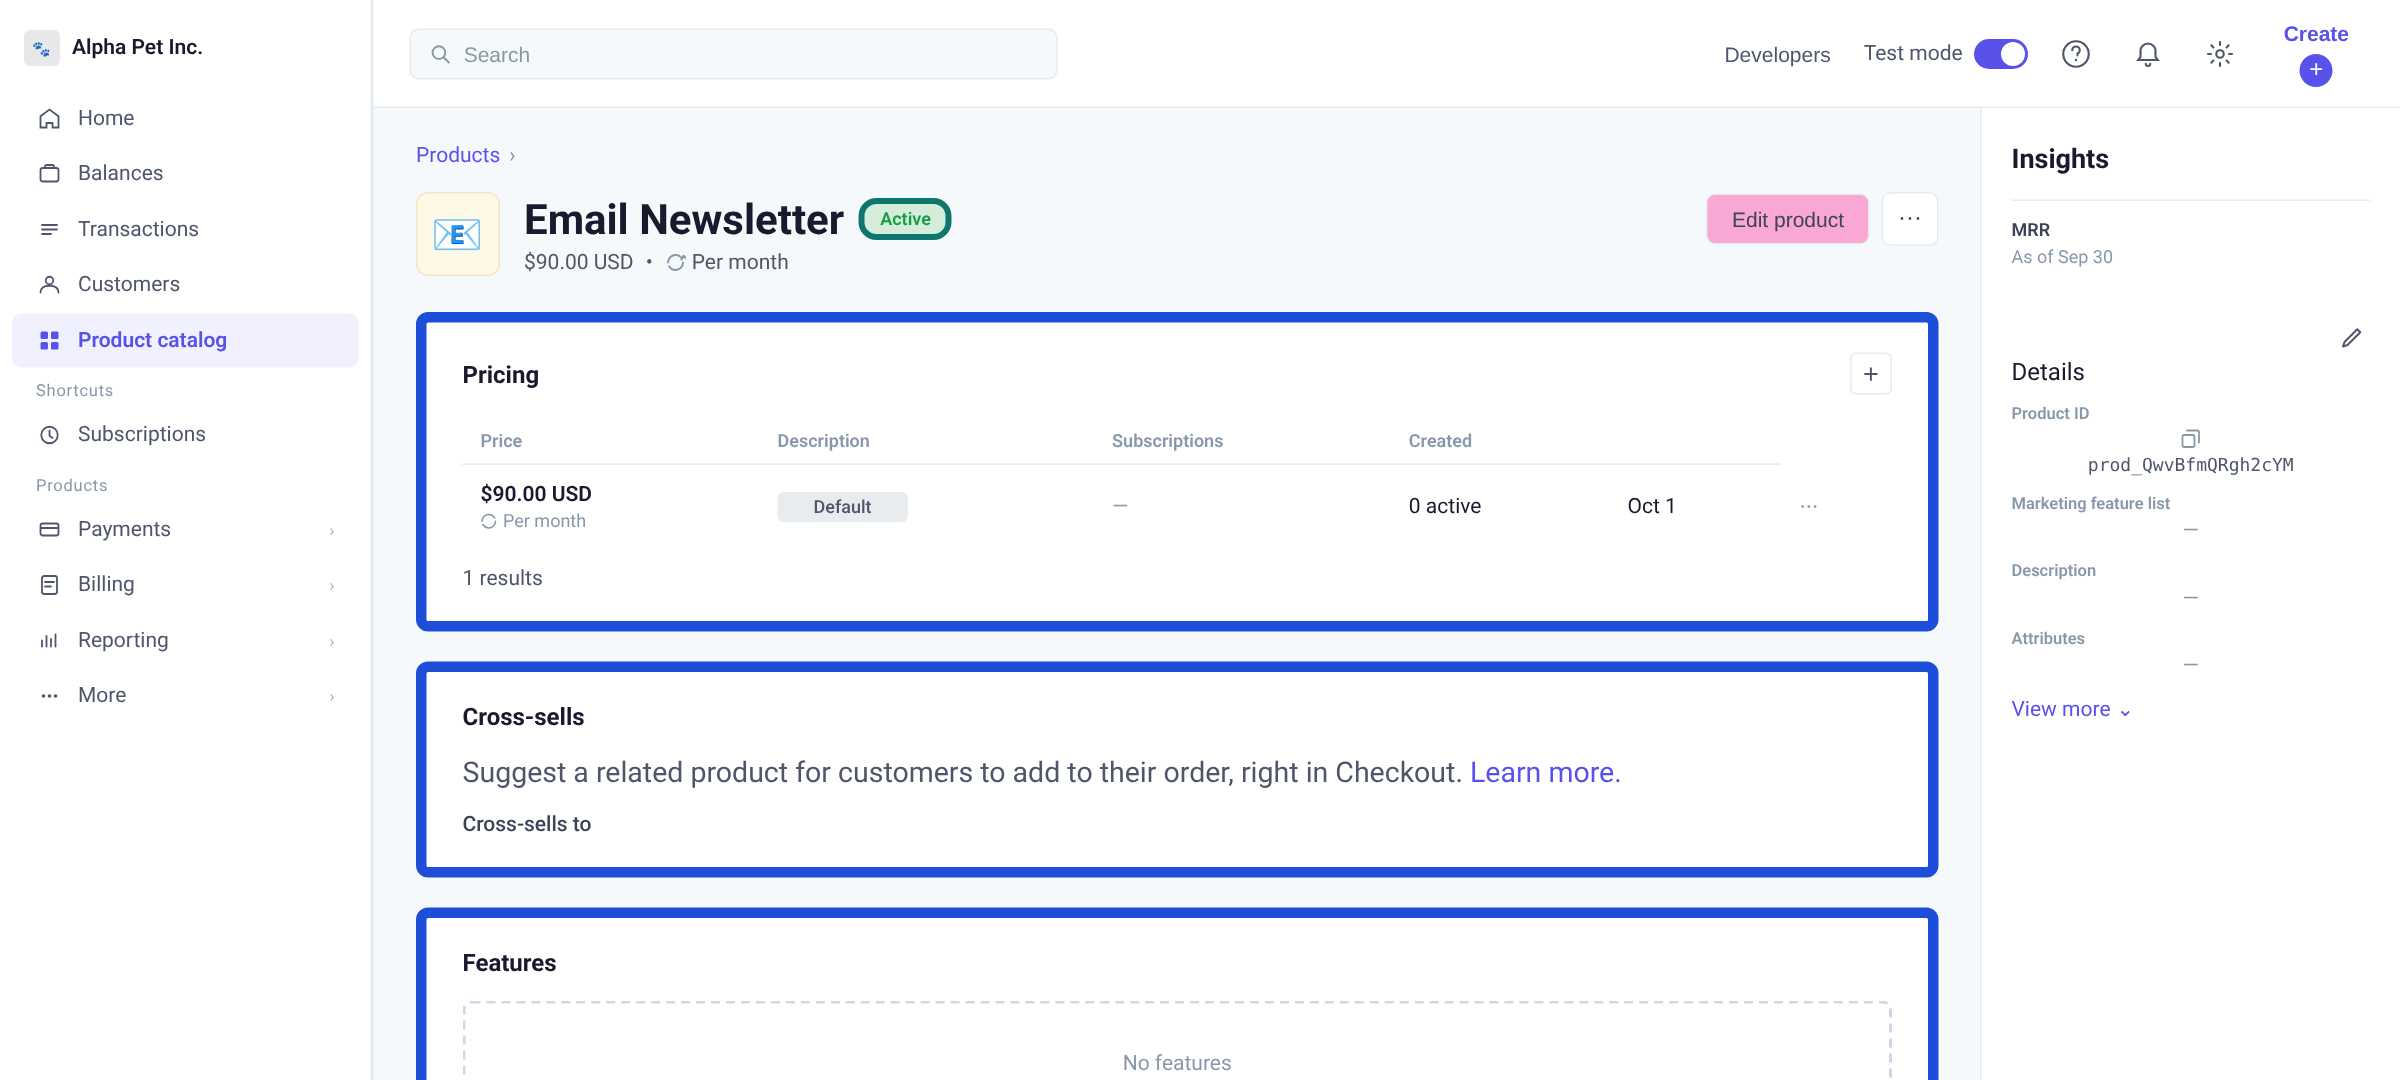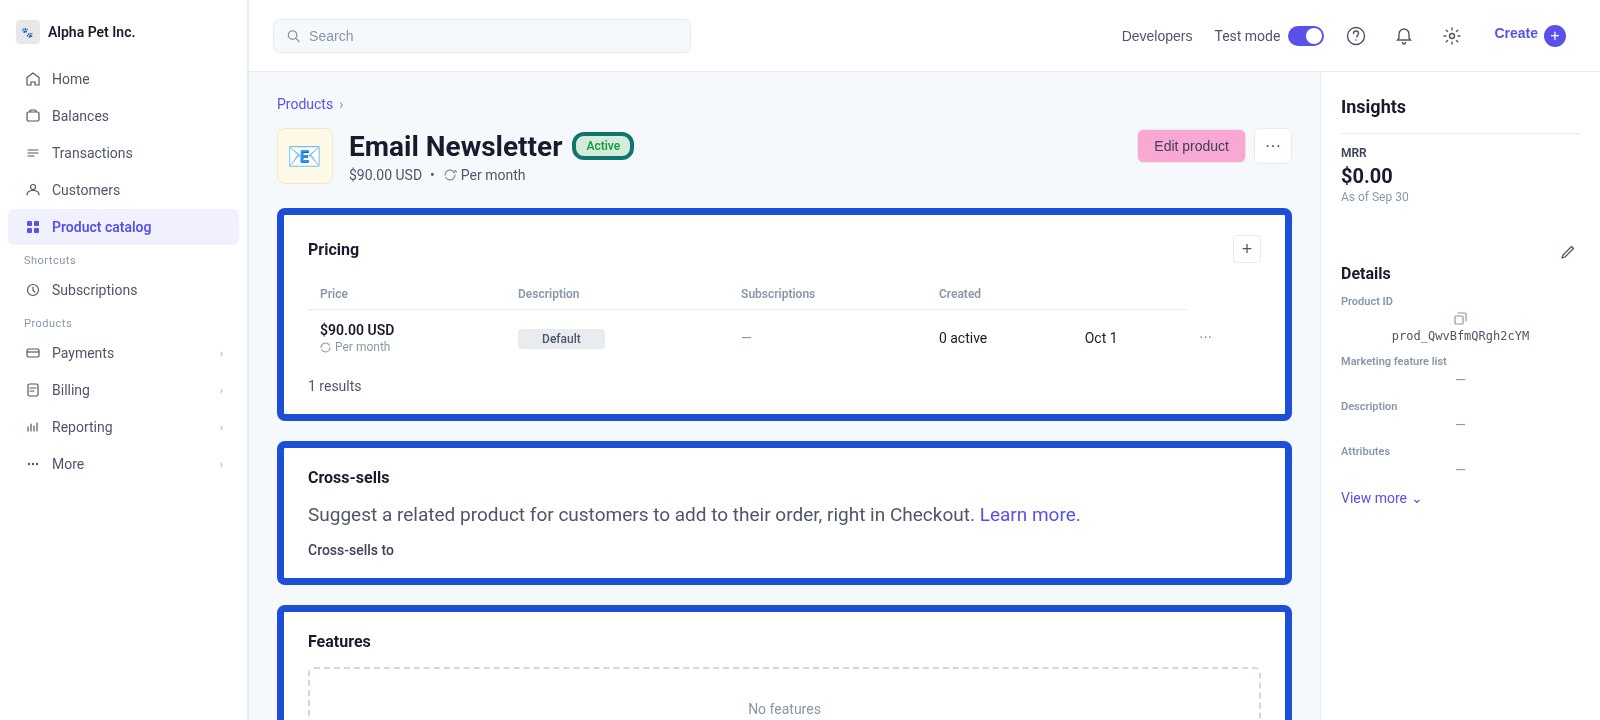--- a/index.html
+++ b/index.html
@@ -25,21 +25,21 @@
     .header { background: #fff; border-bottom: 1px solid #e6ebf1; display: flex; align-items: center; padding: 0 24px; height: 72px; gap: 16px; flex-shrink: 0; }
     .search-bar { flex: 1; max-width: 600px; display: flex; align-items: center; gap: 8px; background: #f6f9fc; border: 1px solid #e6ebf1; border-radius: 6px; padding: 8px 12px; cursor: text; }
     .search-bar input { border: none; background: transparent; outline: none; font-size: 14px; color: #4f566b; width: 100%; }
     .search-bar input::placeholder { color: #8898aa; }
     .header-spacer { flex: 1; }
     .header-actions { display: flex; align-items: center; gap: 16px; }
     .header-btn { background: none; border: none; cursor: pointer; color: #4f566b; font-size: 14px; padding: 6px; border-radius: 4px; display: flex; align-items: center; gap: 4px; }
     .test-mode-toggle { display: flex; align-items: center; gap: 8px; font-size: 14px; color: #4f566b; }
     .toggle-switch { width: 36px; height: 20px; background: #5851ea; border-radius: 10px; position: relative; cursor: pointer; }
     .toggle-knob { width: 16px; height: 16px; background: #fff; border-radius: 50%; position: absolute; top: 2px; right: 2px; }
-    .create-btn { display: flex; gap: 6px; background: none; border: none; cursor: pointer; color: #5851ea; font-weight: 600; font-size: 14px; padding: 6px 10px; border-radius: 4px; }
+    .create-btn { display: flex; align-items: center; gap: 6px; background: none; border: none; cursor: pointer; color: #5851ea; font-weight: 600; font-size: 14px; padding: 6px 10px; border-radius: 4px; flex-direction: column; }
     .create-plus { width: 22px; height: 22px; background: #5851ea; border-radius: 50%; color: #fff; display: flex; align-items: center; justify-content: center; font-size: 16px; font-weight: 400; }
 
     
     .content-area { display: flex; flex: 1; overflow: hidden; }
     .main-content { flex: 1; overflow-y: auto; padding: 24px 28px; }
     .right-panel { width: 280px; border-left: 1px solid #e6ebf1; background: #fff; overflow-y: auto; padding: 24px 20px; flex-shrink: 0; }
 
     
     .breadcrumb { display: flex; align-items: center; gap: 6px; margin-bottom: 16px; }
     .breadcrumb-link { color: #5851ea; font-size: 14px; cursor: pointer; text-decoration: none; }
@@ -86,21 +86,21 @@
     .features-box { border: 2px dashed #d0d8e8; border-radius: 6px; padding: 32px; text-align: center; color: #8898aa; font-size: 14px; margin-top: 8px; }
 
     
     .insights-title { font-size: 18px; font-weight: 700; color: #1a1a2e; margin-bottom: 16px; }
     .insights-divider { border: none; border-top: 1px solid #e6ebf1; margin: 12px 0; }
     .insights-metric-label { font-size: 12px; font-weight: 600; color: #3c4257; margin-bottom: 4px; }
     .insights-metric-value { font-size: 20px; font-weight: 700; color: #1a1a2e; }
     .insights-metric-sub { font-size: 12px; color: #8898aa; margin-top: 2px; }
 
     .details-header { display: flex; align-items: center; justify-content: space-between; margin: 20px 0 12px; }
-    .details-title { font-size: 16px; font-weight: 700; color: #1a1a2e; margin-top: 40px; }
+    .details-title { font-size: 16px; font-weight: 400; color: #1a1a2e; margin-top: 40px; }
     .edit-icon-btn { background: none; border: none; cursor: pointer; color: #4f566b; font-size: 16px; padding: 4px; }
     .detail-label { font-size: 11px; font-weight: 600; color: #8898aa; margin-bottom: 4px; text-transform: none; }
     .detail-value { font-size: 14px; color: #1a1a2e; margin-bottom: 12px; display: flex; align-items: center; gap: 4px; flex-direction: column; }
     .detail-dash { color: #8898aa; }
     .view-more-link { color: #5851ea; cursor: pointer; font-size: 14px; text-decoration: none; display: flex; align-items: center; gap: 4px; margin-top: 4px; }
   </style>
 </head>
 <body>
 
 <div class="sidebar">
@@ -364,21 +364,20 @@
         <div class="features-box">
           <span>No features</span>
         </div>
       </div>
     </div>
 
     <div class="right-panel">
       <div class="insights-title">Insights</div>
       <hr class="insights-divider">
       <div class="insights-metric-label">MRR</div>
-      <div class="insights-metric-value">$0.00</div>
       <div class="insights-metric-sub">As of Sep 30</div>
 
       <div class="details-header">
         <span class="details-title">Details</span>
         <button class="edit-icon-btn">
           <svg width="16" height="16" viewBox="0 0 16 16" fill="none">
               <path d="M11.5 2.5l2 2L5 13l-3 1 1-3 8.5-8.5z" stroke="#4f566b" stroke-width="1.3" stroke-linecap="round" stroke-linejoin="round"></path>
             </svg>
         </button>
       </div>

